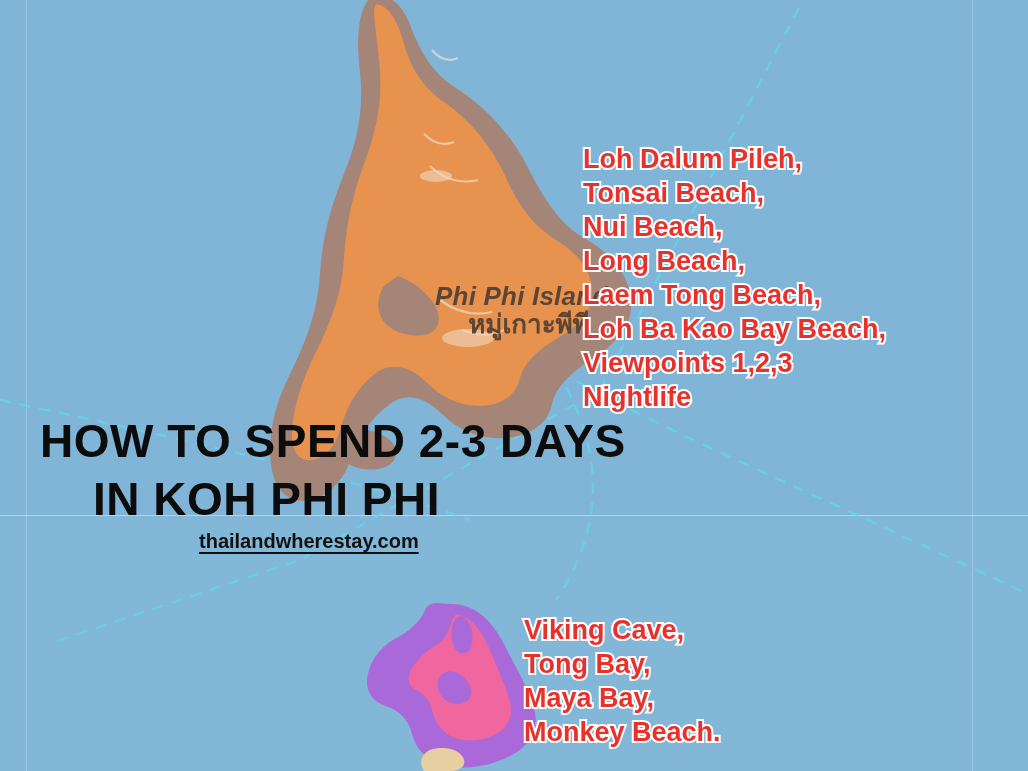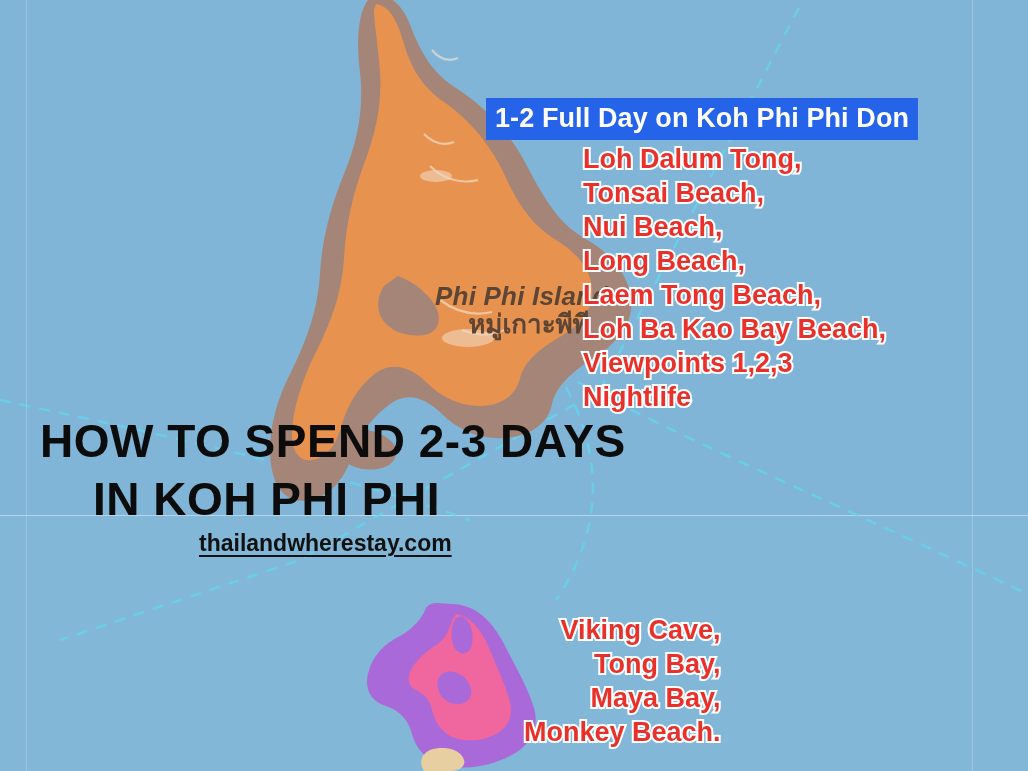--- a/index.html
+++ b/index.html
@@ -104,21 +104,21 @@
     line-height: 58px;
     letter-spacing: 0.5px;
     white-space: nowrap;
   }
   .headline .l1 { display: block; }
   .headline .l2 { display: block; margin-left: 53px; }
   
   .site-url {
     position: absolute;
     color: #111111;
-    font-size: 23px;
+    font-size: 20px;
     font-weight: bold;
     text-decoration: underline;
     text-underline-offset: 4px;
     white-space: nowrap;
   }
 </style>
 </head>
 <body>
 
 <div id="canvas">
@@ -231,41 +231,40 @@
     <path fill="#a969d8" d="M 462 616 C 470 620 474 632 472 644 C 470 654 462 656 456 650 C 450 642 450 626 456 618 Z"></path>
 
     <path fill="#e8cfa2" d="M 430 750 C 442 746 456 748 462 756 C 468 764 462 771 450 771 L 424 771 C 418 762 422 754 430 750 Z"></path>
   </svg>
 
   <div class="map-label" style="left:404px; top:282px; width:250px;">
     <span class="en">Phi Phi Islands</span>
     <span class="th">หมู่เกาะพีพี</span>
   </div>
 
-  <div class="banner" style="left:486px; top:98px;">1-2 Full Day on Koh Phi Phi Don</div>
 
   <div class="redlist" style="left:583px; top:142px;">
-    <span class="line">Loh Dalum Tong,</span>
+    <span class="line">Loh Dalum Pileh,</span>
     <span class="line">Tonsai Beach,</span>
     <span class="line">Nui Beach,</span>
     <span class="line">Long Beach,</span>
     <span class="line">Laem Tong Beach,</span>
     <span class="line">Loh Ba Kao Bay Beach,</span>
     <span class="line">Viewpoints 1,2,3</span>
     <span class="line">Nightlife</span>
   </div>
 
   <div class="headline" style="left:40px; top:412px;">
     <span class="l1">HOW TO SPEND 2-3 DAYS</span>
     <span class="l2">IN KOH PHI PHI</span>
   </div>
 
   <div class="site-url" style="left:199px; top:530px;">thailandwherestay.com</div>
 
 
-  <div class="redlist" style="left:524px; top:613px;text-align:right;">
+  <div class="redlist" style="left:524px; top:613px;">
     <span class="line">Viking Cave,</span>
     <span class="line">Tong Bay,</span>
     <span class="line">Maya Bay,</span>
     <span class="line">Monkey Beach.</span>
   </div>
 
 </div>
 
 </body></html>

